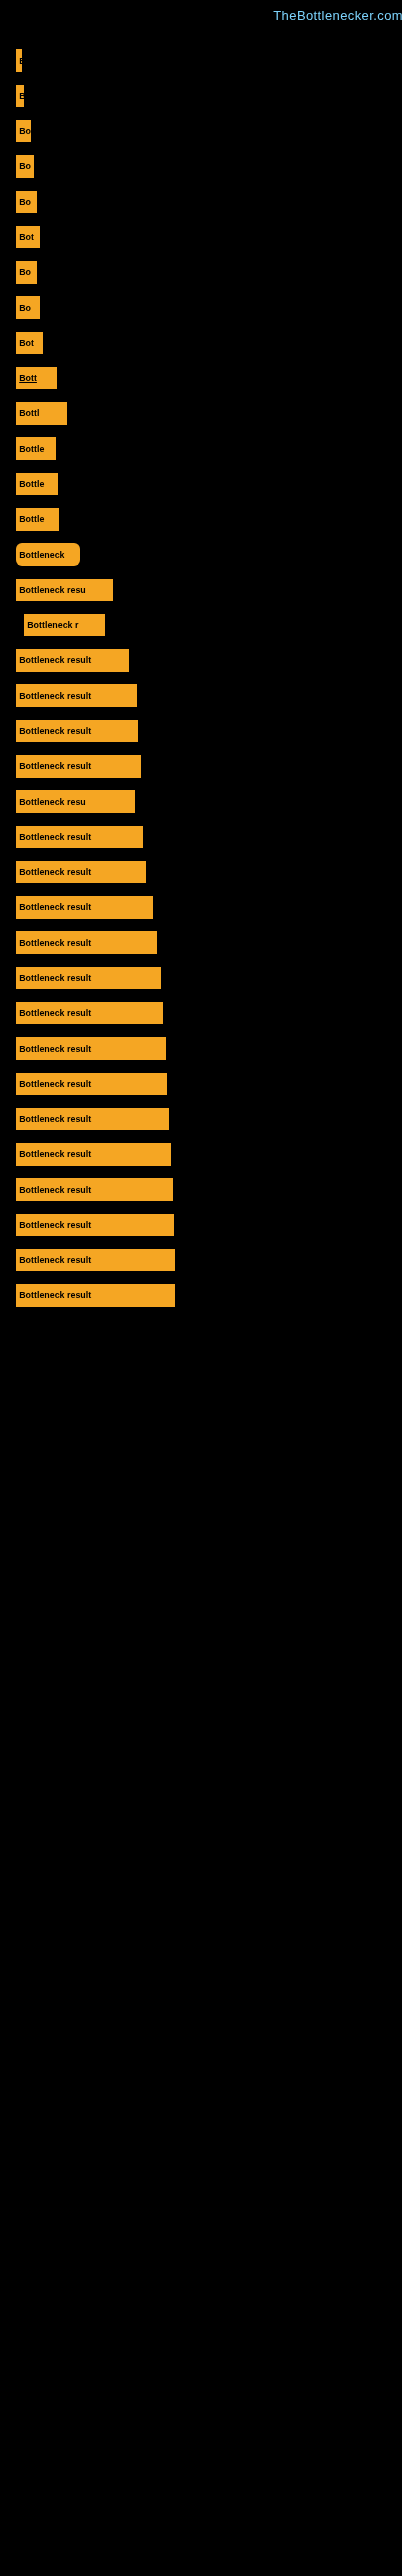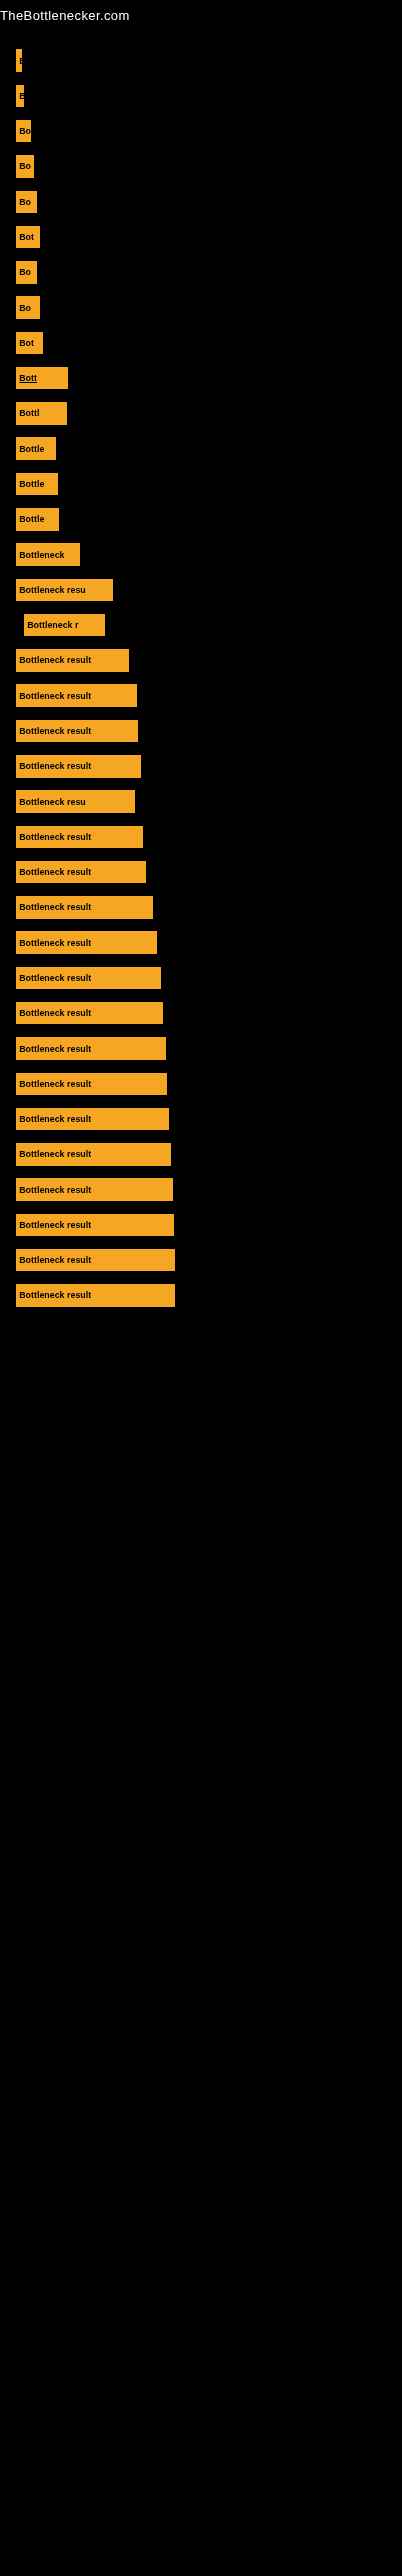--- a/index.html
+++ b/index.html
@@ -10,23 +10,23 @@
 
     body {
       width: 403px;
       min-height: 2576px;
       background-color: #000000;
       font-family: Arial, sans-serif;
       position: relative;
     }
 
     .site-title {
-      color: #ffffff;
+      color: #7dd3fc;
       font-size: 13px;
-      text-align: left;
+      text-align: right;
       padding: 8px 0 12px 0;
       letter-spacing: 0.4px;
     }
 
     .bars-container {
       padding: 8px 16px;
       display: flex;
       flex-direction: column;
       gap: 0px;
     }
@@ -80,36 +80,36 @@
     <div class="bar-row">
       <div class="bar-label" style="width: 21px;">Bo</div>
     </div>
     <div class="bar-row">
       <div class="bar-label" style="width: 24px;">Bo</div>
     </div>
     <div class="bar-row">
       <div class="bar-label" style="width: 27px;">Bot</div>
     </div>
     <div class="bar-row">
-      <div class="bar-label" style="width: 52px; text-decoration: underline;">Bott</div>
+      <div class="bar-label" style="width: 41px; text-decoration: underline;">Bott</div>
     </div>
     <div class="bar-row">
       <div class="bar-label" style="width: 51px;">Bottl</div>
     </div>
     <div class="bar-row">
       <div class="bar-label" style="width: 40px;">Bottle</div>
     </div>
     <div class="bar-row">
       <div class="bar-label" style="width: 42px;">Bottle</div>
     </div>
     <div class="bar-row">
       <div class="bar-label" style="width: 43px;">Bottle</div>
     </div>
     <div class="bar-row">
-      <div class="bar-label" style="width: 64px;">Bottleneck</div>
+      <div class="bar-label" style="width: 64px; border-radius: 6px;">Bottleneck</div>
     </div>
     <div class="bar-row">
       <div class="bar-label" style="width: 97px;">Bottleneck resu</div>
     </div>
     <div class="bar-row">
       <div class="bar-label" style="width: 81px; margin-left: 8px;">Bottleneck r</div>
     </div>
     <div class="bar-row">
       <div class="bar-label" style="width: 113px;">Bottleneck result</div>
     </div>

